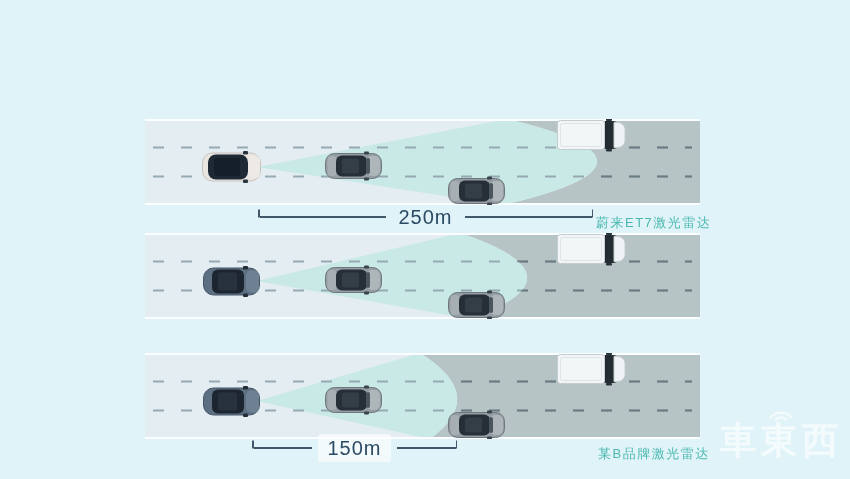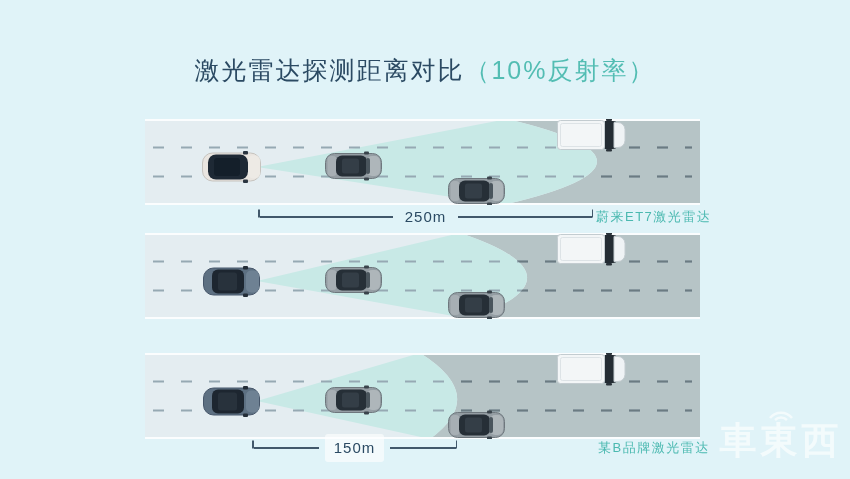--- a/index.html
+++ b/index.html
@@ -27,33 +27,33 @@
   .bracket{
     position:absolute;height:22px;display:flex;align-items:center;
   }
   .bracket .tick{
     width:1.5px;height:8px;background:#41586B;flex:0 0 auto;
     transform:translateY(-3.5px);
   }
   .bracket .seg{height:1.5px;background:#41586B;flex:1 1 auto;}
   .bracket .meas{
     flex:0 0 auto;margin:0 12px;color:#2B4A63;
-    font-size:15px;letter-spacing:1px;line-height:20px;white-space:nowrap;
+    font-size:20px;letter-spacing:1px;line-height:20px;white-space:nowrap;
   }
   .bracket .meas.boxed{
     background:rgba(255,255,255,0.6);border-radius:3px;padding:4px 9px;margin:4px 6px;
   }
   .bracket-1{left:258px;width:335px;top:206px;}
   .bracket-2{left:255px;width:272px;top:319px;}
   .bracket-3{left:252px;width:205px;top:437px;}
 
   
   .radar-label{
     position:absolute;height:22px;line-height:22px;
-    color:#4BB9B0;font-size:13px;letter-spacing:1.5px;white-space:nowrap;
+    color:#4BB9B0;font-size:13px;letter-spacing:1.5px;white-space:nowrap;margin-top:6px;
   }
   .label-1{left:596px;top:206px;}
   .label-2{left:598px;top:319px;}
   .label-3{left:598px;top:437px;}
 
   
   .watermark{
     position:absolute;right:4px;top:406px;width:130px;
     display:flex;flex-direction:column;align-items:center;
     color:rgba(255,255,255,0.62);pointer-events:none;
@@ -101,23 +101,20 @@
         <rect x="0.5" y="0.5" width="47" height="29" rx="3" fill="#F3F6F7" stroke="#C3CCD0" stroke-width="1"></rect>
         <rect x="3.5" y="3.5" width="41" height="23" rx="2" fill="none" stroke="#DDE3E6" stroke-width="1"></rect>
         <rect x="49" y="-1.5" width="6" height="2.5" rx="1" fill="#2A333A"></rect>
         <rect x="49" y="29" width="6" height="2.5" rx="1" fill="#2A333A"></rect>
         <path d="M48,1 h8 a6,6 0 0 1 6,6 v16 a6,6 0 0 1 -6,6 h-8 Z" fill="#232C33"></path>
         <path d="M57,2.5 h4 a7,7 0 0 1 7,7 v11 a7,7 0 0 1 -7,7 h-4 Z" fill="#EFF3F5" stroke="#C3CCD0" stroke-width="1"></path>
       </g>
     </defs>
   </svg>
 
-  <div class="title">
-    <span class="main">激光雷达探测距离对比</span><span class="paren">（10%反射率）</span>
-  </div>
 
   <svg class="road road-1" viewBox="0 0 555 86">
     <clipPath id="gclip1">
         <path d="M362,0 Q544,43 358,86 L555,86 L555,0 Z"></path>
       </clipPath>
     <rect x="0" y="0" width="555" height="86" fill="#E4EDF1"></rect>
     <path d="M362,0 Q544,43 358,86 L555,86 L555,0 Z" fill="#B6C4C6"></path>
     <path d="M112,48 L362,0 Q544,43 358,86 Z" fill="#C8E9E6"></path>
     <g stroke="#96A9B3" stroke-width="2" stroke-dasharray="11 17">
       <line x1="8" y1="28.5" x2="547" y2="28.5"></line>

